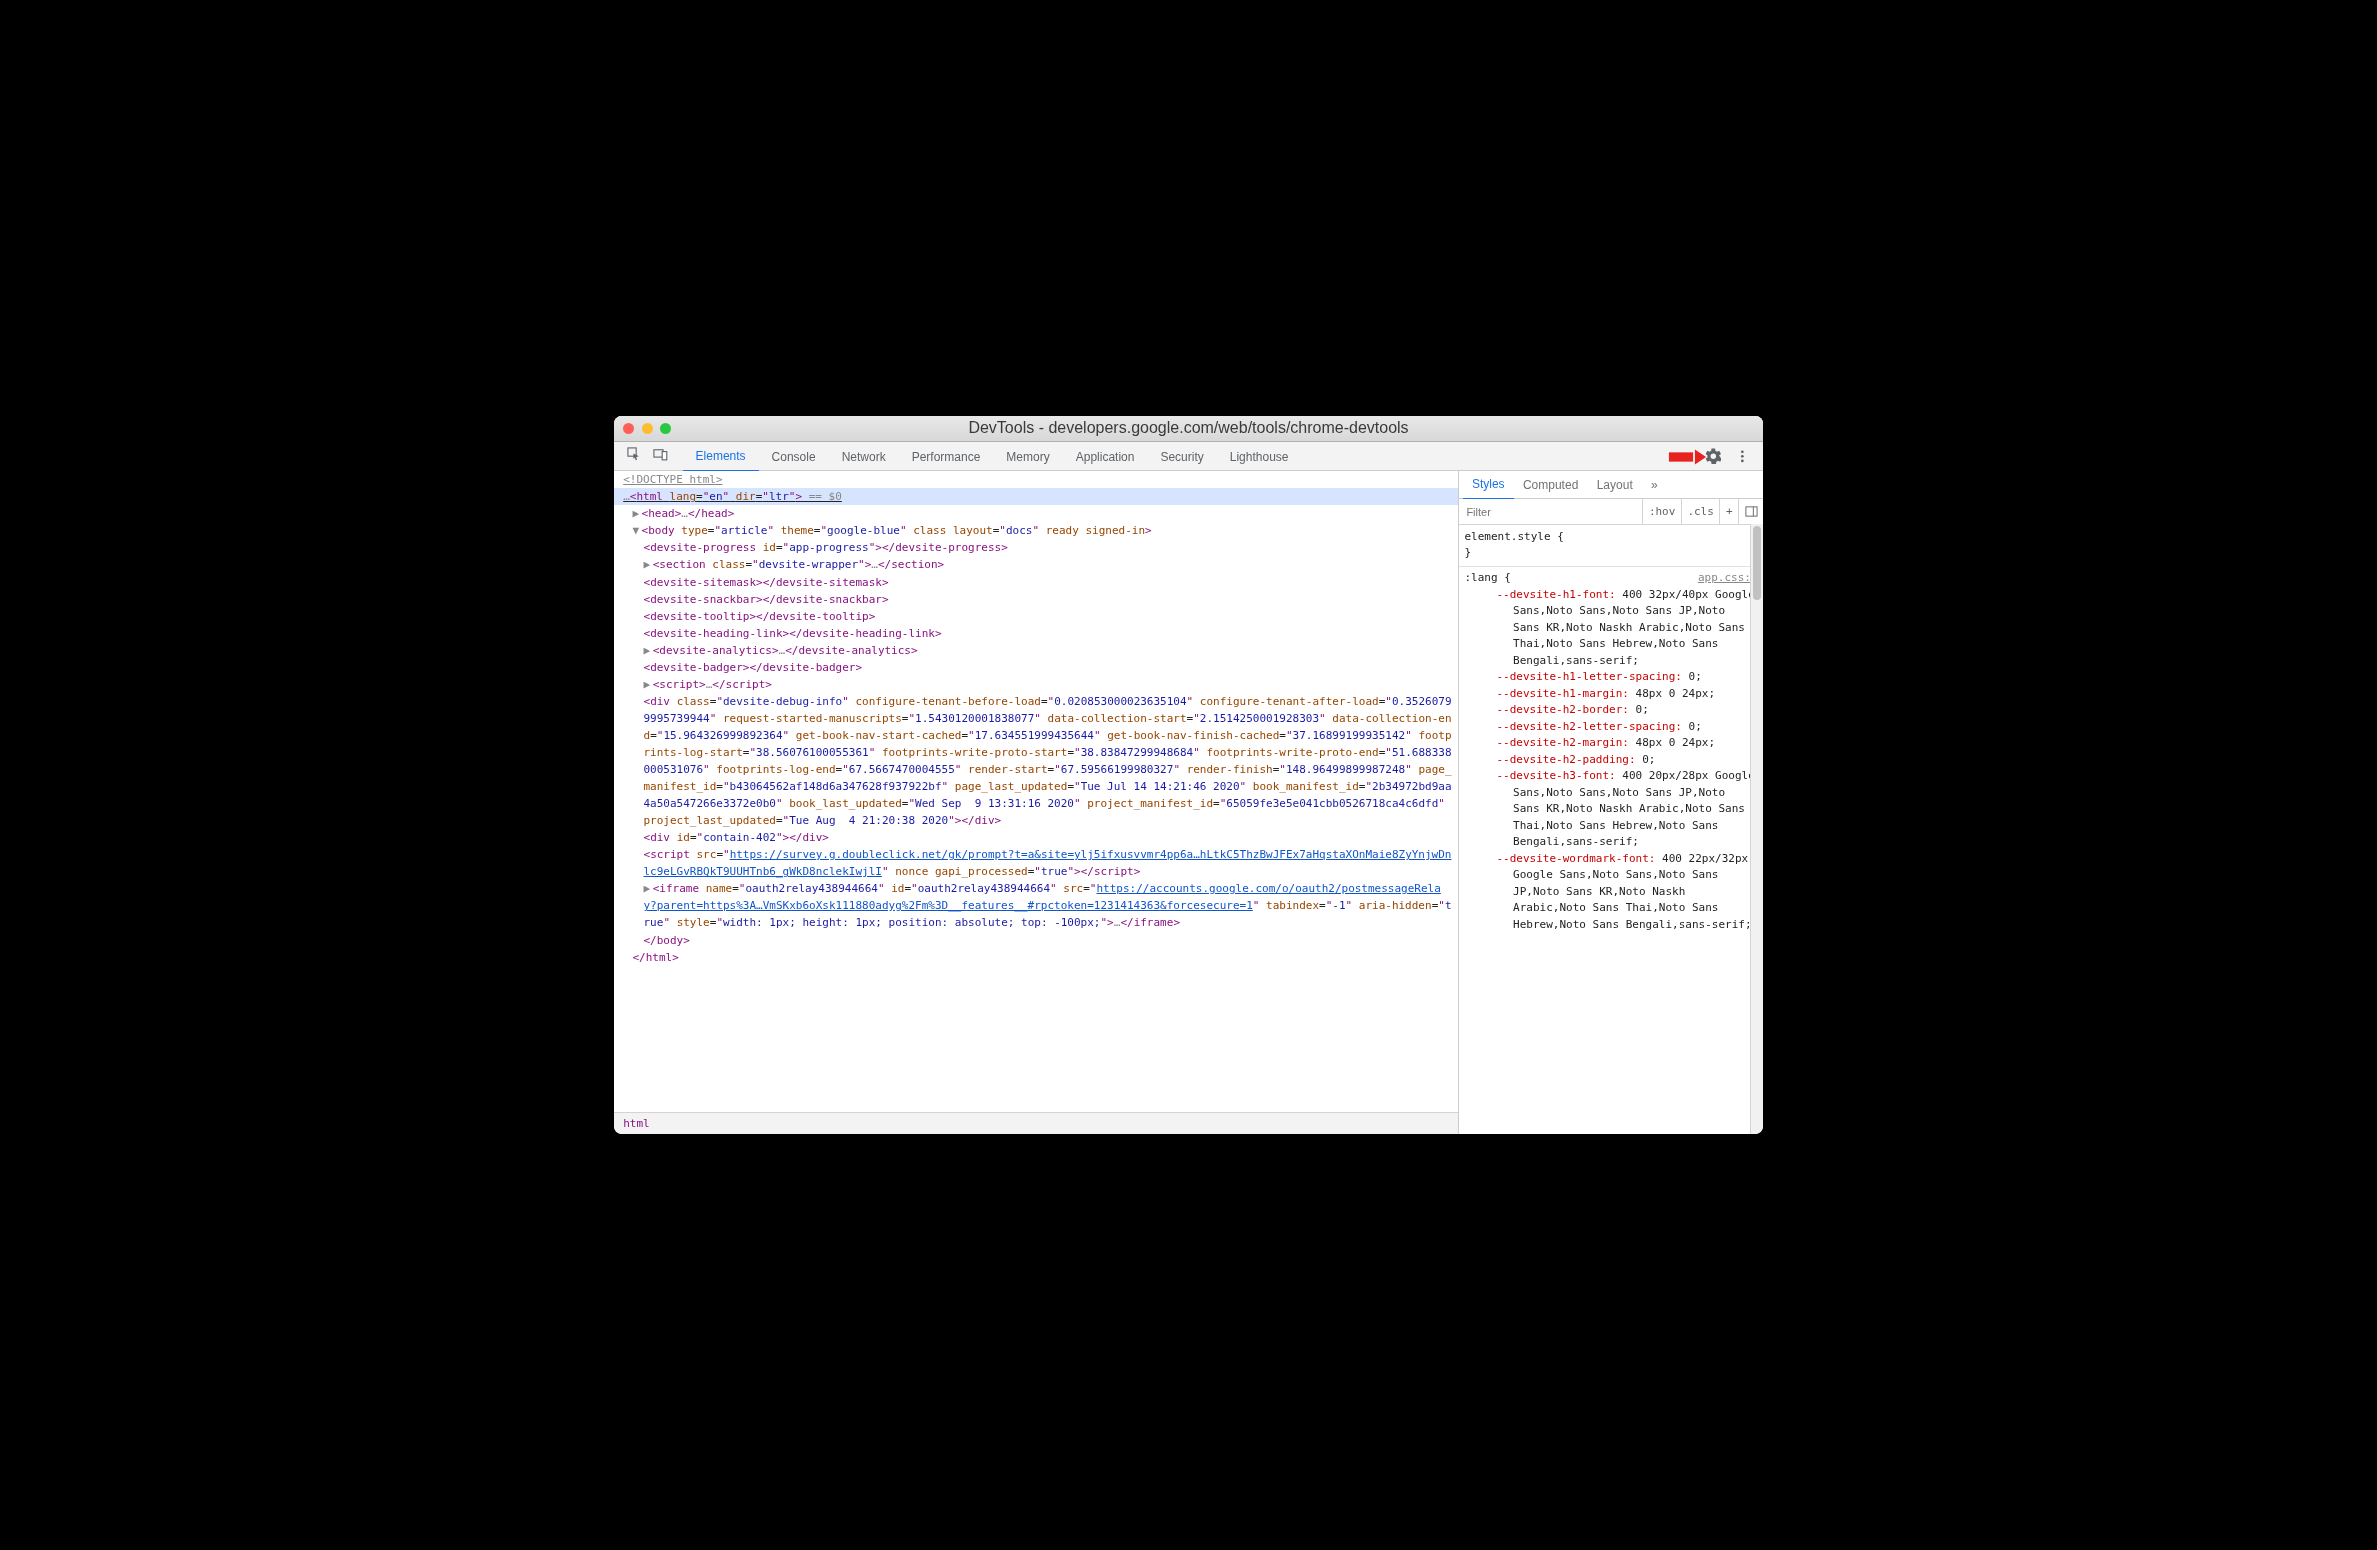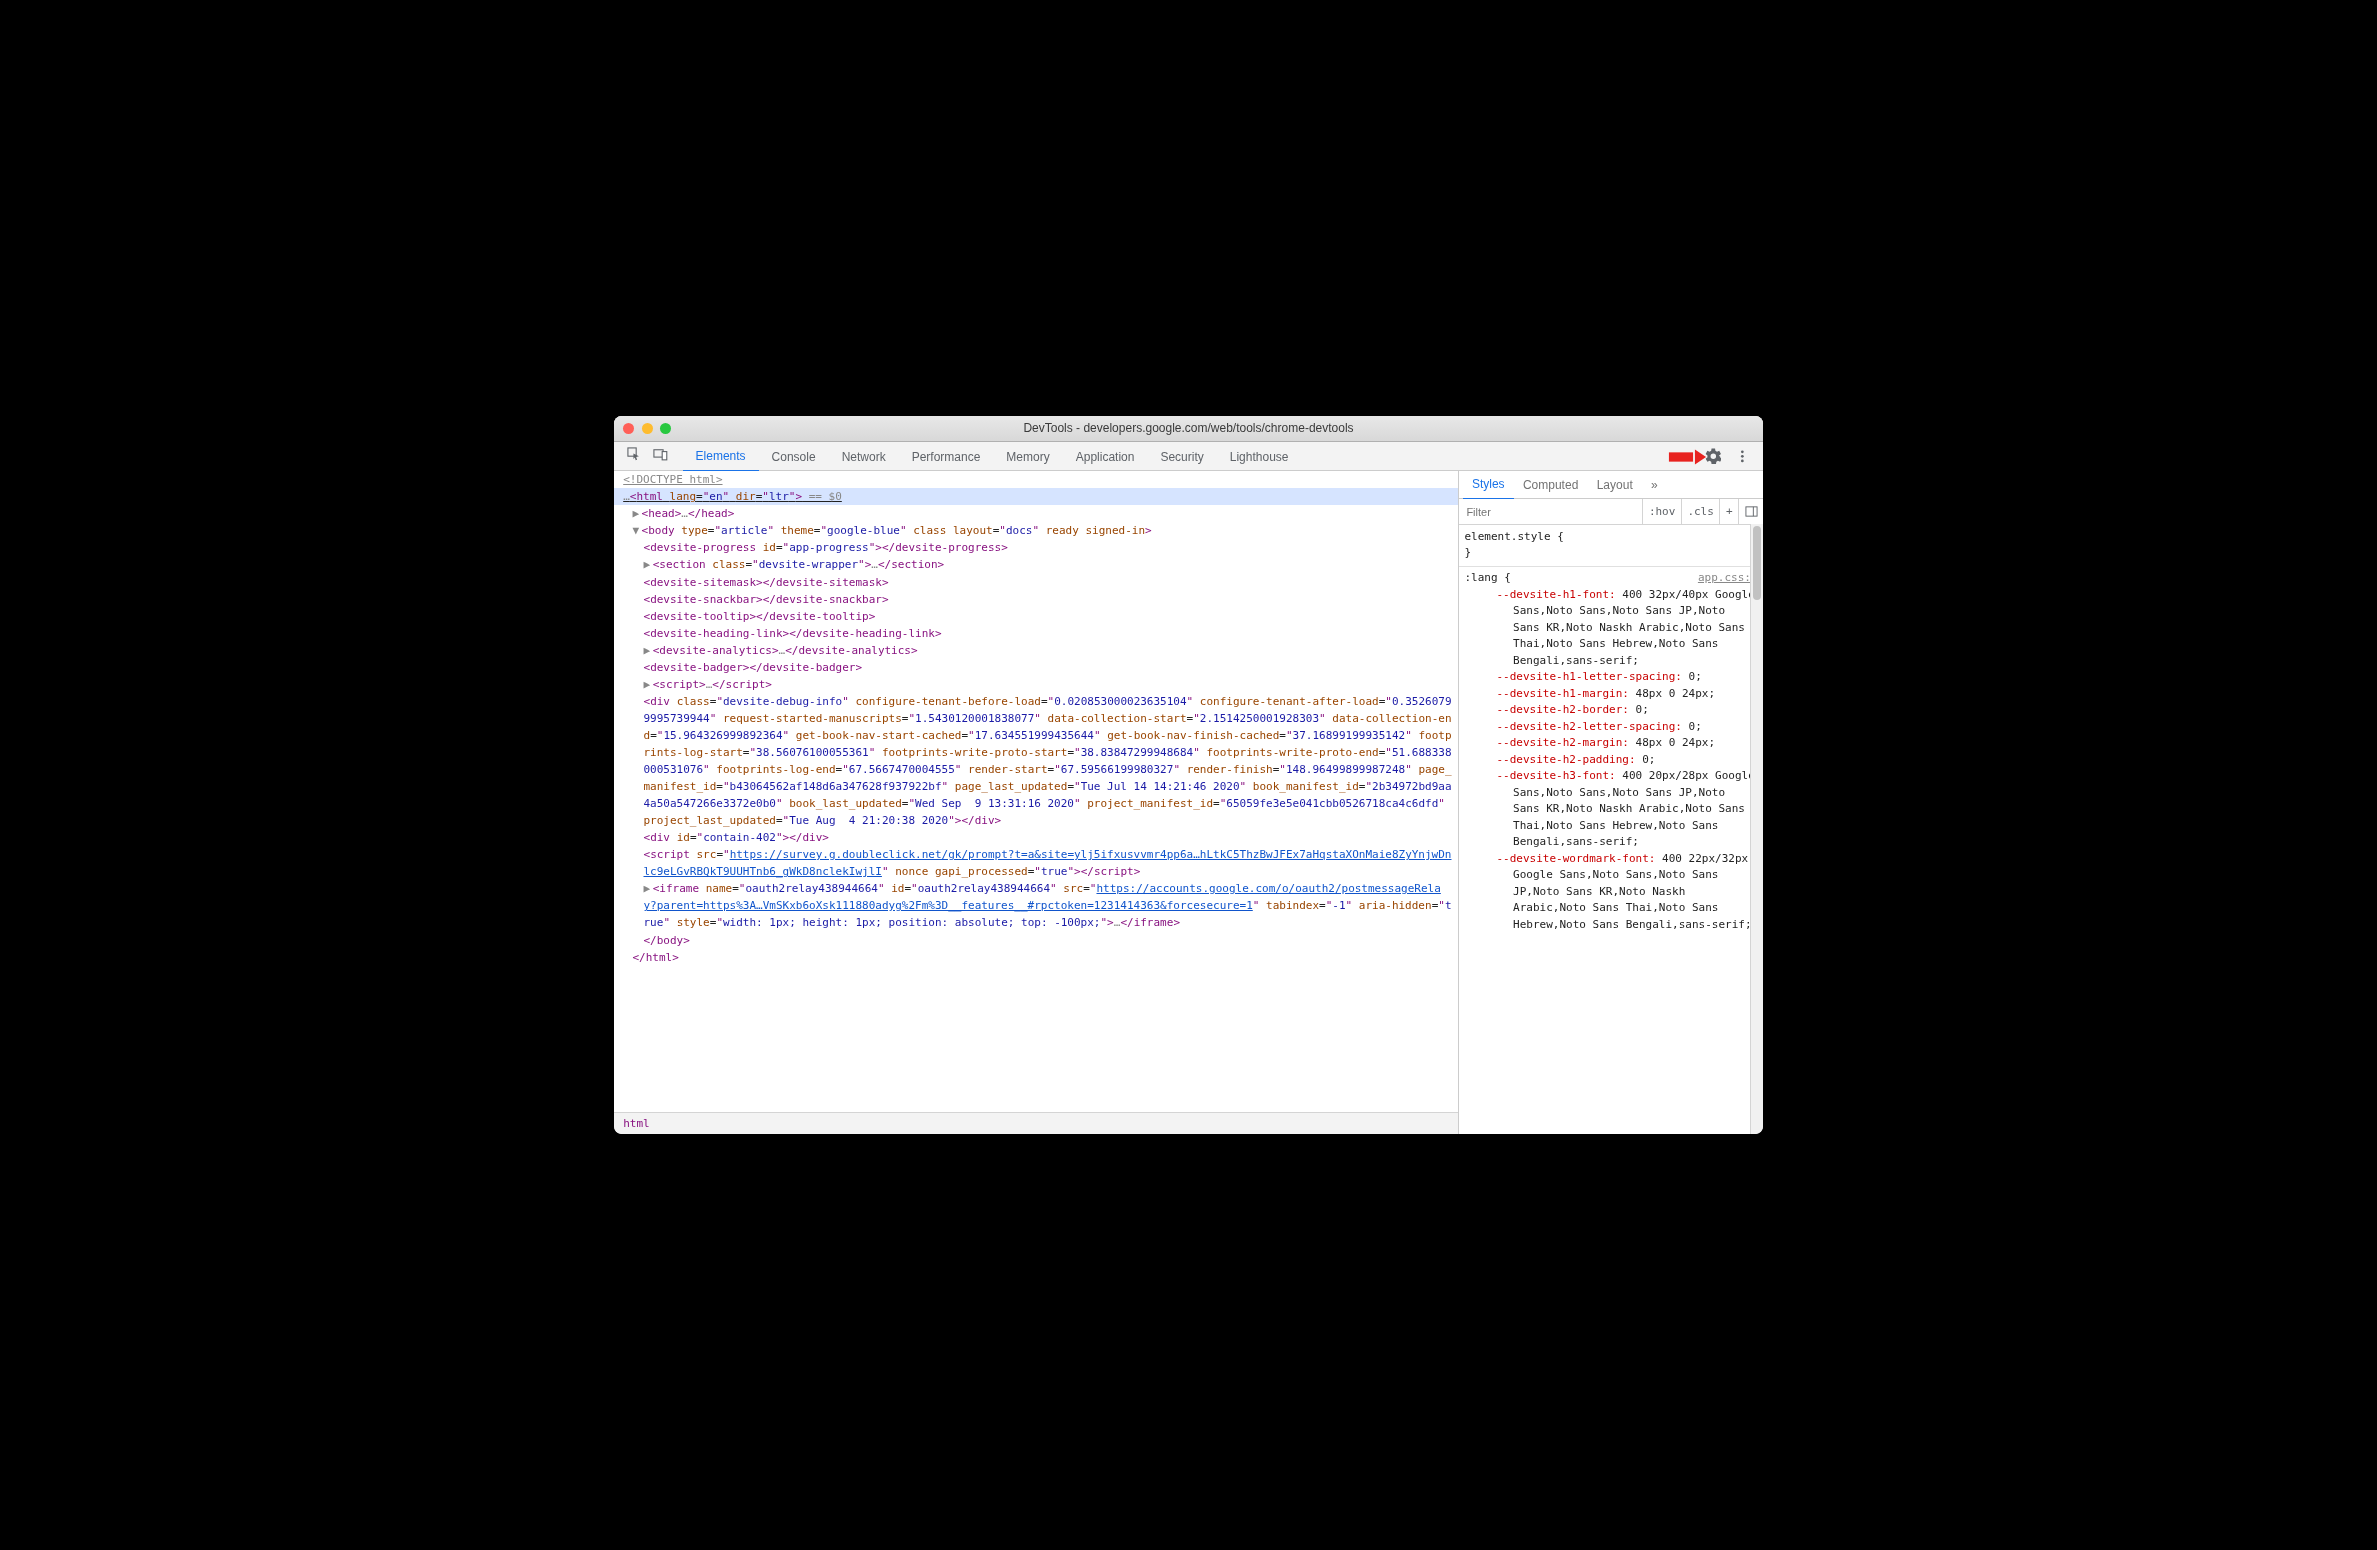--- a/index.html
+++ b/index.html
@@ -32,21 +32,21 @@
 }
 .traffic-lights { display: flex; gap: 7.4px; }
 .tl { width: 11px; height: 11px; border-radius: 50%; }
 .tl.red { background: #ff5f57; }
 .tl.yellow { background: #febc2e; }
 .tl.green { background: #28c840; }
 .window-title {
   position: absolute;
   left: 0; right: 0;
   text-align: center;
-  font-size: 12px;
+  font-size: 16px;
   color: #3a3a3a;
   pointer-events: none;
 }
 .toolbar {
   height: 29.5px;
   background: #f3f3f3;
   border-bottom: 0.9px solid #ccc;
   display: flex;
   padding: 0 7.4px;
 }

